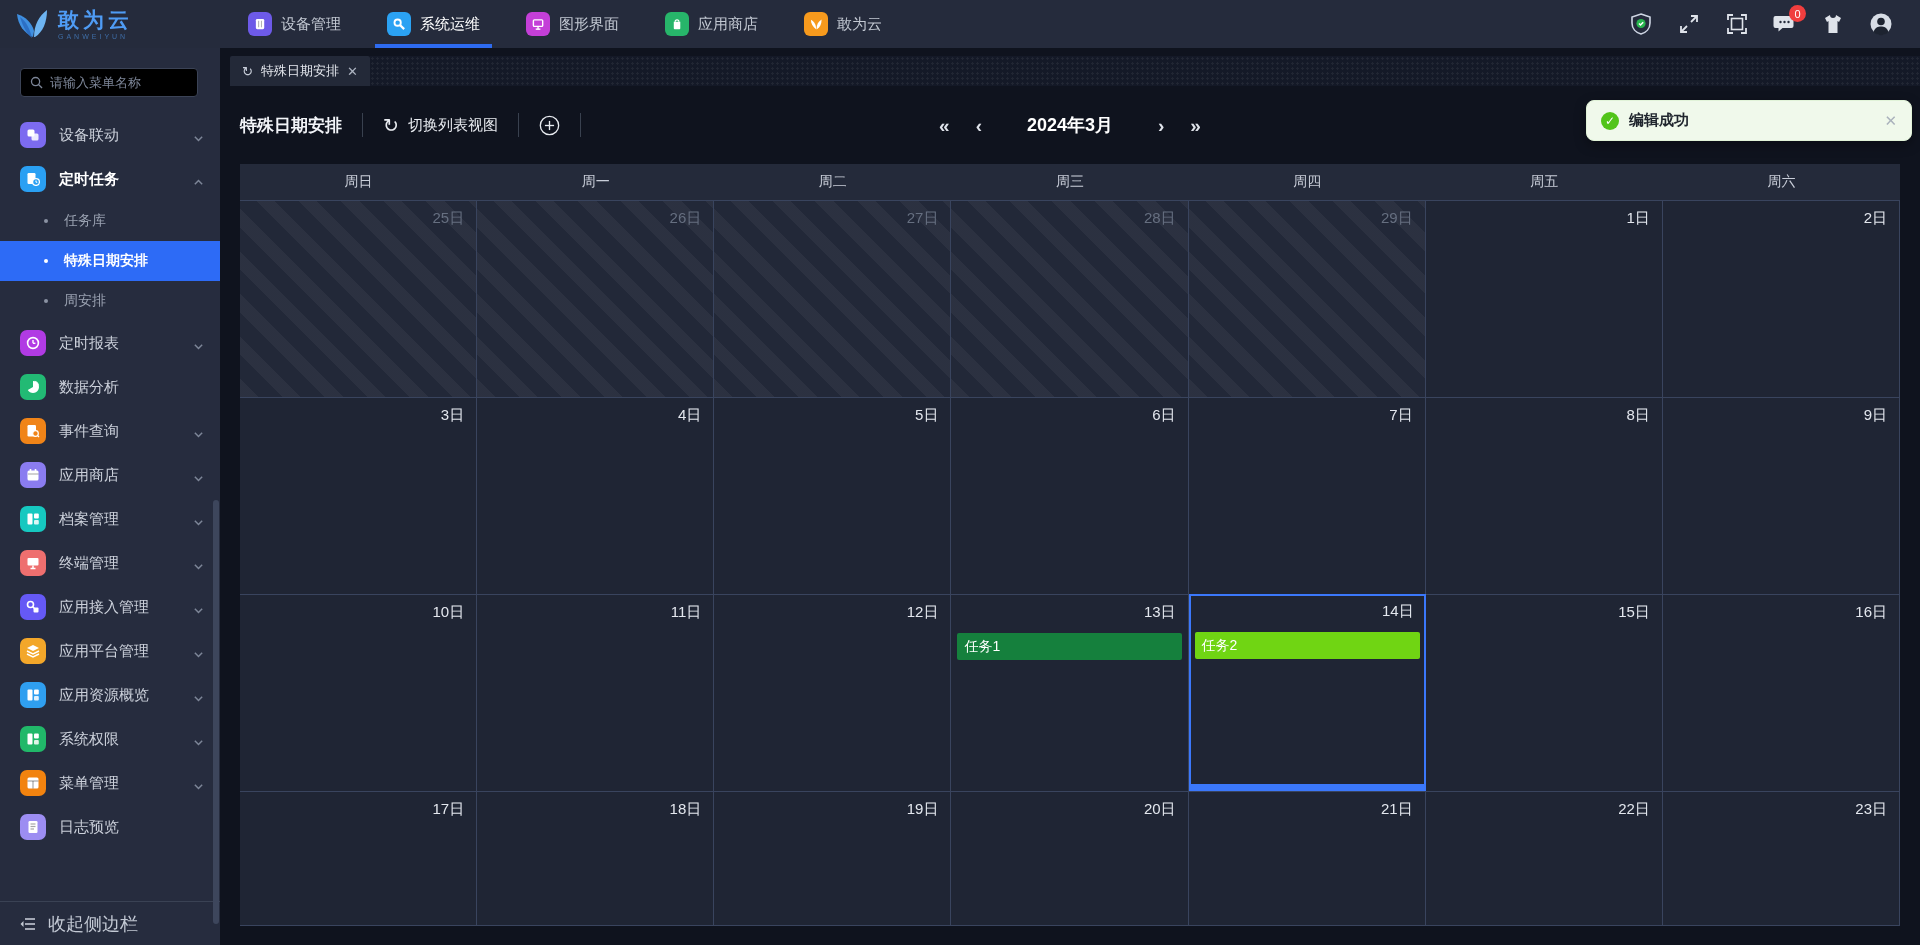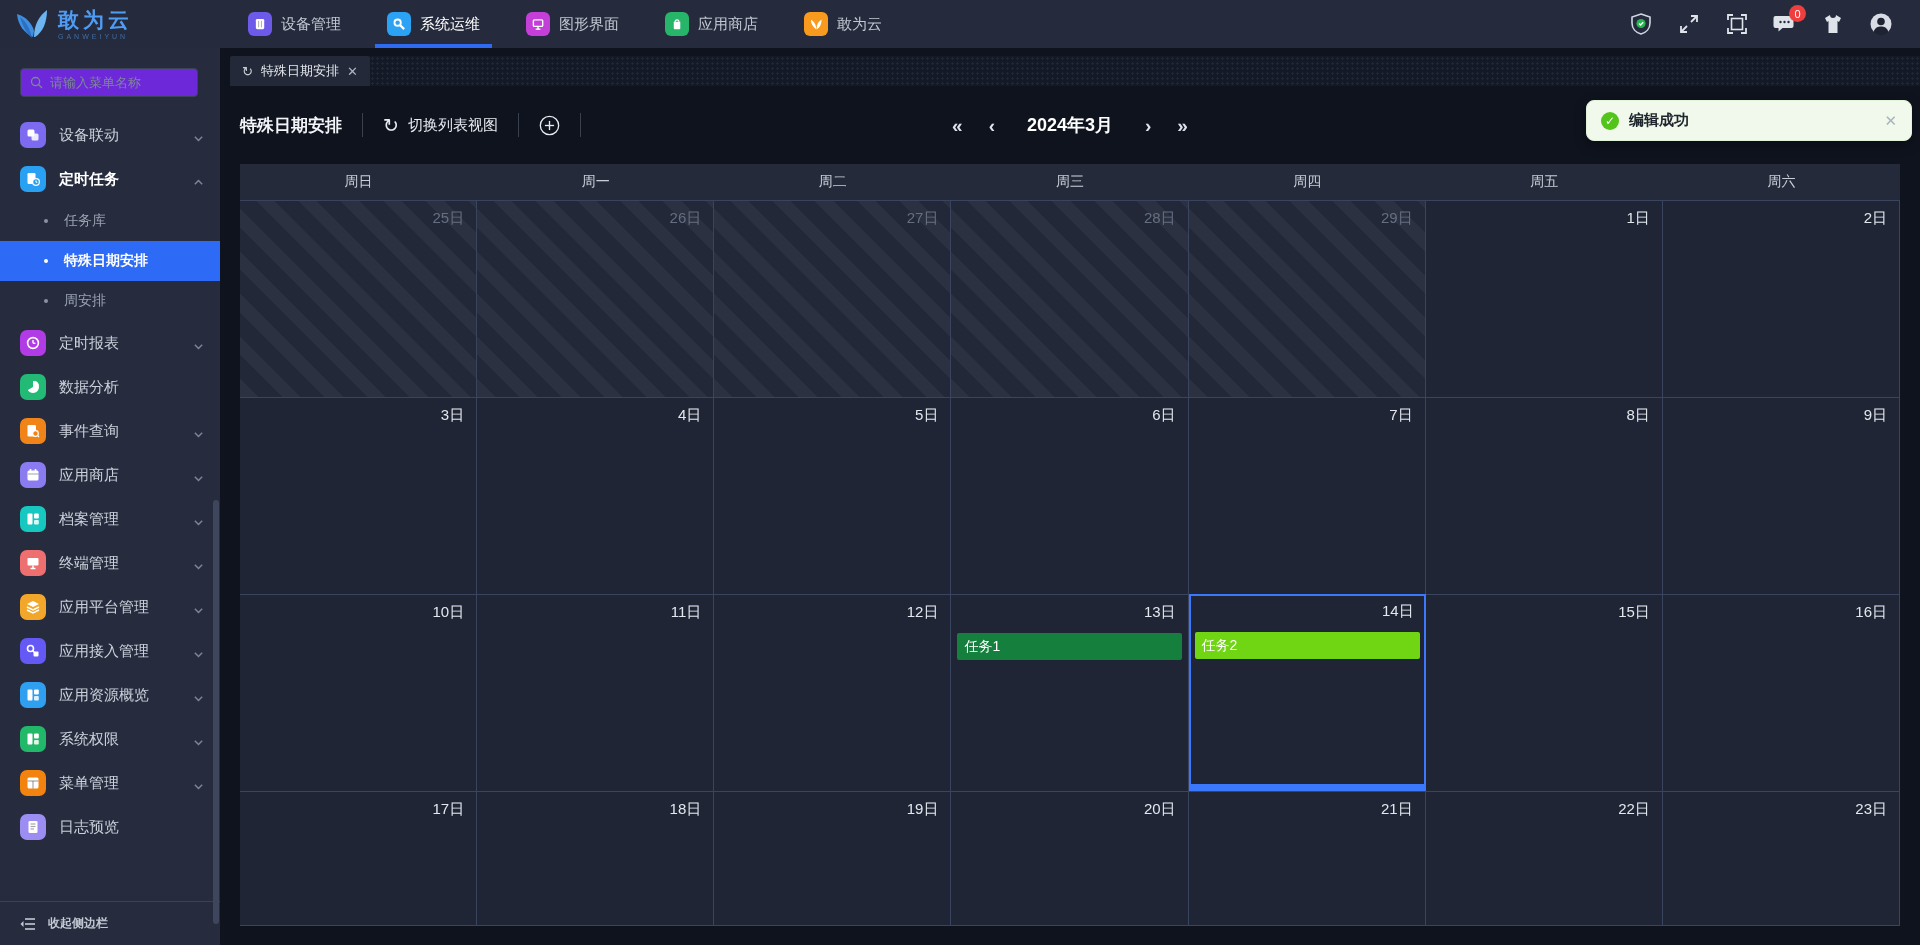--- a/index.html
+++ b/index.html
@@ -23,41 +23,41 @@
   .tool-ico { width:26px; height:26px; position:relative; display:flex; align-items:center; justify-content:center; cursor:pointer; }
   .tool-ico svg { width:24px; height:24px; }
   .badge { position:absolute; top:-6px; right:-8px; min-width:17px; height:17px; border-radius:9px;
     background:#f03e3e; color:#fff; font-size:11px; display:flex; align-items:center; justify-content:center; padding:0 4px; }
 
   
   .shell { display:flex; height:897px; }
 
   
   .sidebar { width:220px; background:#262c3e; position:relative; display:flex; flex-direction:column; }
-  .search-wrap { margin:20px 22px 10px 20px; height:29px; background:#6d28d9; border:1px solid #3b4356; border-radius:4px;
+  .search-wrap { margin:20px 22px 10px 20px; height:29px; background:#000000; border:1px solid #3b4356; border-radius:4px;
     display:flex; align-items:center; padding:0 9px; gap:7px; }
   .search-wrap svg { width:13px; height:13px; flex:0 0 auto; }
   .search-input { background:transparent; border:none; outline:none; color:#aeb6c4; font-size:13px; width:100%;
     font-family:"Liberation Sans","DejaVu Sans",sans-serif; }
   .search-input::placeholder { color:#7d8698; }
   .menu { flex:1; overflow:hidden; padding-top:6px; }
   .m-item { height:44px; display:flex; align-items:center; padding:0 16px 0 20px; cursor:pointer; }
   .m-ico { width:26px; height:26px; border-radius:7px; display:flex; align-items:center; justify-content:center; margin-right:13px; flex:0 0 auto; }
   .m-ico svg { width:14px; height:14px; }
   .m-label { font-size:15px; color:#ccd1db; flex:1; }
   .m-item.parent-active .m-label { color:#ffffff; font-weight:bold; }
   .chev { width:11px; height:11px; color:#7d8698; }
   .sub-item { height:40px; display:flex; align-items:center; padding-left:44px; gap:16px; cursor:pointer; }
   .sub-dot { width:4px; height:4px; border-radius:50%; background:#8b93a3; }
   .sub-label { font-size:14px; color:#9aa2b1; }
   .sub-item.active { background:#2d6bf6; }
   .sub-item.active .sub-label { color:#ffffff; font-weight:bold; }
   .sub-item.active .sub-dot { background:#ffffff; }
   .collapse-bar { height:44px; border-top:1px solid #3a4254; display:flex; align-items:center; gap:12px; padding-left:20px; cursor:pointer; }
-  .collapse-bar span { font-size:12px; color:#c3c9d4;font-weight:bold; }
+  .collapse-bar span { font-size:18px; color:#c3c9d4; }
   .collapse-bar svg { width:16px; height:14px; }
   .sb-scroll { position:absolute; right:1px; top:452px; width:6px; height:424px; border-radius:3px; background:#3d465c; }
 
   
   .main { flex:1; display:flex; flex-direction:column; background:#0f131e; min-width:0; }
   .tabbar { height:38px; display:flex; align-items:flex-end; padding-left:10px; }
   .tab { height:30px; background:#232938; display:flex; align-items:center; gap:8px; padding:0 12px; cursor:pointer;
     border-radius:2px 2px 0 0; }
   .tab-refresh { color:#c7cdd8; font-size:13px; }
   .tab-label { font-size:13px; color:#e6e9ef; }
@@ -68,21 +68,21 @@
   .toolbar { height:78px; margin:0 20px; display:flex; align-items:center; position:relative; }
   .page-title { font-size:17px; font-weight:bold; color:#f2f4f8; }
   .tb-div { width:1px; height:24px; background:#39414f; margin:0 20px; }
   .tb-btn { display:flex; align-items:center; gap:9px; cursor:pointer; }
   .tb-btn .ricon { font-size:19px; color:#e8ebf0; }
   .tb-btn span.lbl { font-size:15px; color:#e8ebf0; }
   .plus-btn { cursor:pointer; display:flex; align-items:center; }
   .plus-btn svg { width:21px; height:21px; }
   .month-nav { position:absolute; left:50%; transform:translateX(-50%); display:flex; align-items:center; gap:26px; }
   .mn-arrow { font-size:19px; color:#dfe3ea; cursor:pointer; font-weight:bold; line-height:1; }
-  .month-label { font-size:18px; font-weight:bold; color:#ffffff; margin:0 6px; }
+  .month-label { font-size:18px; font-weight:bold; color:#ffffff; margin:0 19px; }
 
   
   .calendar { margin:0 20px; height:762px; overflow:hidden; border-bottom:1px solid #39445e; }
   .wk-row { height:36px; background:#242a3a; display:grid; grid-template-columns:repeat(7,1fr); }
   .wk-cell { display:flex; align-items:center; justify-content:center; font-size:14px; color:#c9ced9; }
   .cal-grid { display:grid; grid-template-columns:repeat(7,1fr); grid-auto-rows:197px; }
   .cell { background:#1f2534; border-top:1px solid #39445e; border-right:1px solid #39445e; position:relative; }
   .cell:nth-child(7n) { border-right:1px solid #39445e; }
   .cell.other { background:#222838;
     background-image:repeating-linear-gradient(45deg, rgba(255,255,255,0.045) 0 13px, transparent 13px 30px); }
@@ -334,41 +334,41 @@
               <line x1="4.5" y1="12.5" x2="9.5" y2="12.5" stroke="#fff" stroke-width="1.5"></line>
               <line x1="7" y1="9.5" x2="7" y2="12.5" stroke="#fff" stroke-width="1.5"></line>
             </svg>
           </span>
           <span class="m-label">终端管理</span>
           <span class="chev"><svg class="chev" viewBox="0 0 12 12" style="transform:rotate(0deg)">
               <path d="M2 4 L6 8.2 L10 4" fill="none" stroke="currentColor" stroke-width="1.6"></path>
             </svg></span>
         </div>
         <div class="m-item">
+          <span class="m-ico" style="background:#6559f5;color:#6559f5">
+            <svg viewBox="0 0 14 14">
+              <circle cx="4.5" cy="4.5" r="3" fill="none" stroke="#fff" stroke-width="1.6"></circle>
+              <rect x="7.5" y="7.5" width="5" height="5" rx="1" fill="#fff"></rect>
+              <line x1="6.5" y1="6.5" x2="8.5" y2="8.5" stroke="#fff" stroke-width="1.4"></line>
+            </svg>
+          </span>
+          <span class="m-label">应用接入管理</span>
+          <span class="chev"><svg class="chev" viewBox="0 0 12 12" style="transform:rotate(0deg)">
+              <path d="M2 4 L6 8.2 L10 4" fill="none" stroke="currentColor" stroke-width="1.6"></path>
+            </svg></span>
+        </div>
+        <div class="m-item">
           <span class="m-ico" style="background:#f3a72a;color:#f3a72a">
             <svg viewBox="0 0 14 14">
               <path d="M7 1 L13 4 L7 7 L1 4 Z" fill="#fff"></path>
               <path d="M1 7 L7 10 L13 7" fill="none" stroke="#fff" stroke-width="1.4"></path>
               <path d="M1 10 L7 13 L13 10" fill="none" stroke="#fff" stroke-width="1.4"></path>
             </svg>
           </span>
           <span class="m-label">应用平台管理</span>
-          <span class="chev"><svg class="chev" viewBox="0 0 12 12" style="transform:rotate(0deg)">
-              <path d="M2 4 L6 8.2 L10 4" fill="none" stroke="currentColor" stroke-width="1.6"></path>
-            </svg></span>
-        </div>
-        <div class="m-item">
-          <span class="m-ico" style="background:#6559f5;color:#6559f5">
-            <svg viewBox="0 0 14 14">
-              <circle cx="4.5" cy="4.5" r="3" fill="none" stroke="#fff" stroke-width="1.6"></circle>
-              <rect x="7.5" y="7.5" width="5" height="5" rx="1" fill="#fff"></rect>
-              <line x1="6.5" y1="6.5" x2="8.5" y2="8.5" stroke="#fff" stroke-width="1.4"></line>
-            </svg>
-          </span>
-          <span class="m-label">应用接入管理</span>
           <span class="chev"><svg class="chev" viewBox="0 0 12 12" style="transform:rotate(0deg)">
               <path d="M2 4 L6 8.2 L10 4" fill="none" stroke="currentColor" stroke-width="1.6"></path>
             </svg></span>
         </div>
         <div class="m-item">
           <span class="m-ico" style="background:#2f9ff0;color:#2f9ff0">
             <svg viewBox="0 0 14 14">
               <rect x="1.5" y="1.5" width="5" height="11" rx="1" fill="#fff"></rect>
               <rect x="8" y="1.5" width="4.8" height="5" rx="1" fill="#fff"></rect>
               <rect x="8" y="8" width="4.8" height="4.5" rx="1" fill="#fff" opacity=".85"></rect>

